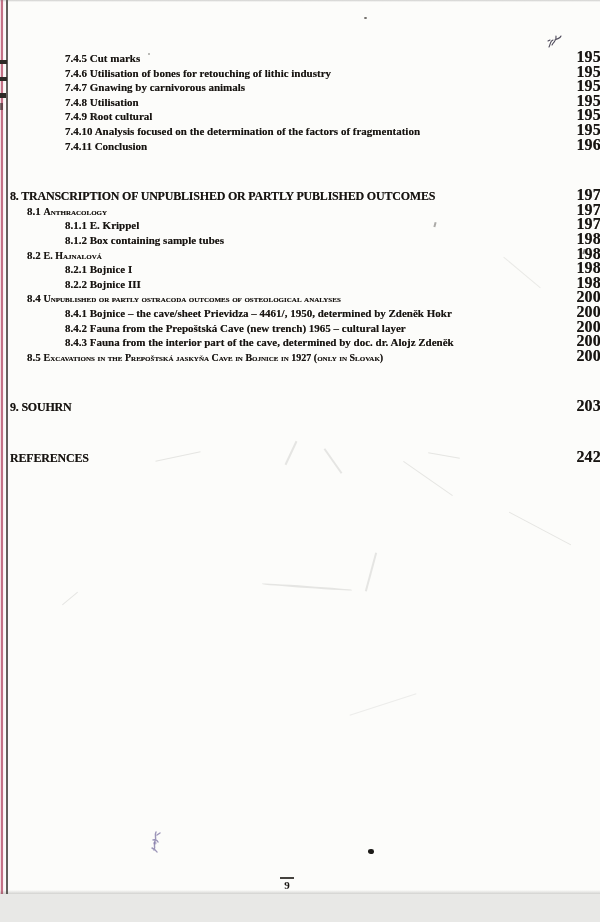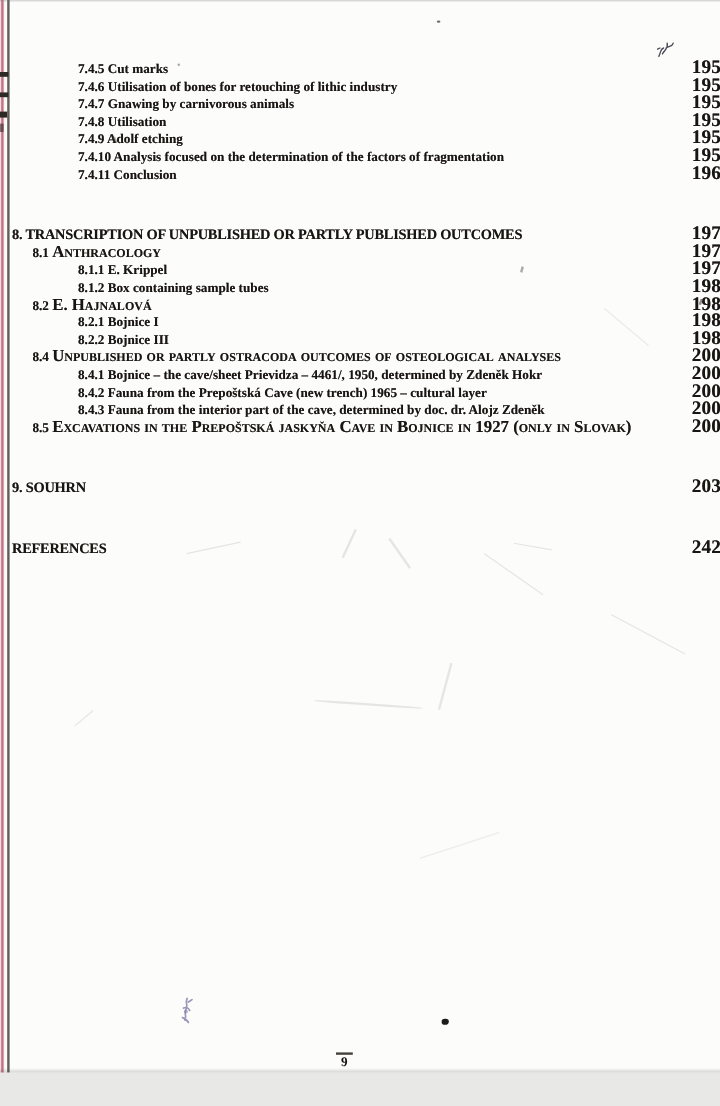--- a/index.html
+++ b/index.html
@@ -31,21 +31,21 @@
   .toc { position:absolute; left:10px; right:33px; top:50px; }
   .row { display:flex; align-items:baseline; height:14.6px; line-height:14.6px;
          font-weight:700; font-size:11px; white-space:nowrap;
          text-shadow: 0 0 .4px rgba(20,15,10,.55); }
   .row.gap { margin-top:14.6px; }
   .row.indent-0 { padding-left:0;  font-size:12px; letter-spacing:-0.2px;margin-top:36px; }
   .row.indent-1 { padding-left:17px; }
   .row.indent-2 { padding-left:55px; }
   .title { padding-right:12px; overflow:hidden; }
   .pg { margin-left:auto; text-align:right; font-size:16px; letter-spacing:.2px; }
-  .seg-smallcaps { font-variant: small-caps; font-size:14px; }
+  .seg-smallcaps { font-variant: small-caps; font-size:10px; }
   .seg-italic { font-style: italic; }
 
   
   .footer { position:absolute; top:875px; left:0; width:574px; text-align:center; }
   .footer .pagenum { display:inline-block; border-top:2px solid #45423e;
                      padding:0 4px; font-weight:700; font-size:11px; line-height:13px; }
 
   
   .mark { position:absolute; }
   .speck { position:absolute; background:#6d6a66; border-radius:50%; }
@@ -80,21 +80,21 @@
       </div>
       <div class="row indent-2">
         <span class="title"><span class="seg-bold">7.4.7 Gnawing by carnivorous animals</span></span>
         <span class="pg">195</span>
       </div>
       <div class="row indent-2">
         <span class="title"><span class="seg-bold">7.4.8 Utilisation</span></span>
         <span class="pg">195</span>
       </div>
       <div class="row indent-2">
-        <span class="title"><span class="seg-bold">7.4.9 Adolf etching</span></span>
+        <span class="title"><span class="seg-bold">7.4.9 Root cultural</span></span>
         <span class="pg">195</span>
       </div>
       <div class="row indent-2">
         <span class="title"><span class="seg-bold">7.4.10 Analysis focused on the determination of the factors of fragmentation</span></span>
         <span class="pg">195</span>
       </div>
       <div class="row indent-2">
         <span class="title"><span class="seg-bold">7.4.11 Conclusion</span></span>
         <span class="pg">196</span>
       </div>

